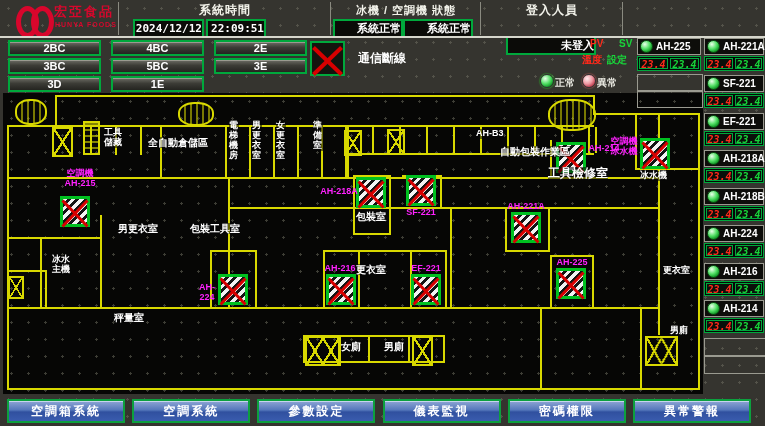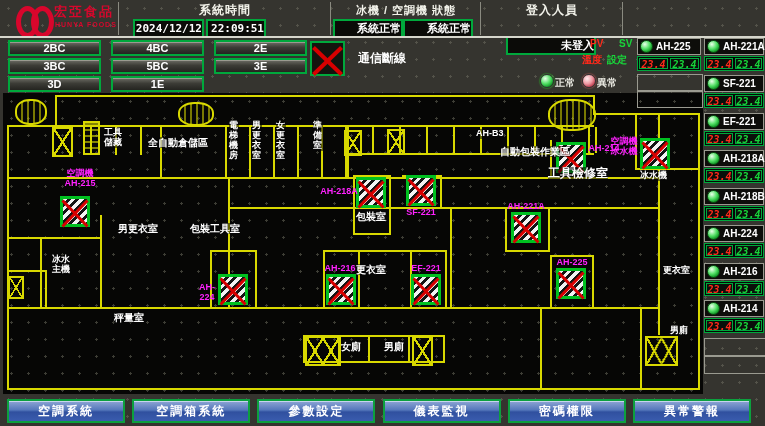--- a/index.html
+++ b/index.html
@@ -345,20 +345,20 @@
       </div>
       <div class="uvals" style="left: 704px; top: 318px; width: 60px;">
         <div class="uval pv">23.4</div>
         <div class="uval sv">23.4</div>
       </div>
       <div class="ubox-empty" style="left: 704px; top: 338px; width: 60px; height: 16px;"></div>
       <div class="ubox-empty" style="left: 704px; top: 356px; width: 60px; height: 16px;"></div>
     </div>
 
   <div id="nav">
+      <div class="navbtn">空調箱系統</div>
       <div class="navbtn">空調系統</div>
-      <div class="navbtn">空調箱系統</div>
       <div class="navbtn">參數設定</div>
       <div class="navbtn">儀表監視</div>
       <div class="navbtn">密碼權限</div>
       <div class="navbtn">異常警報</div>
     </div>
 </div>
 
 </body></html>

